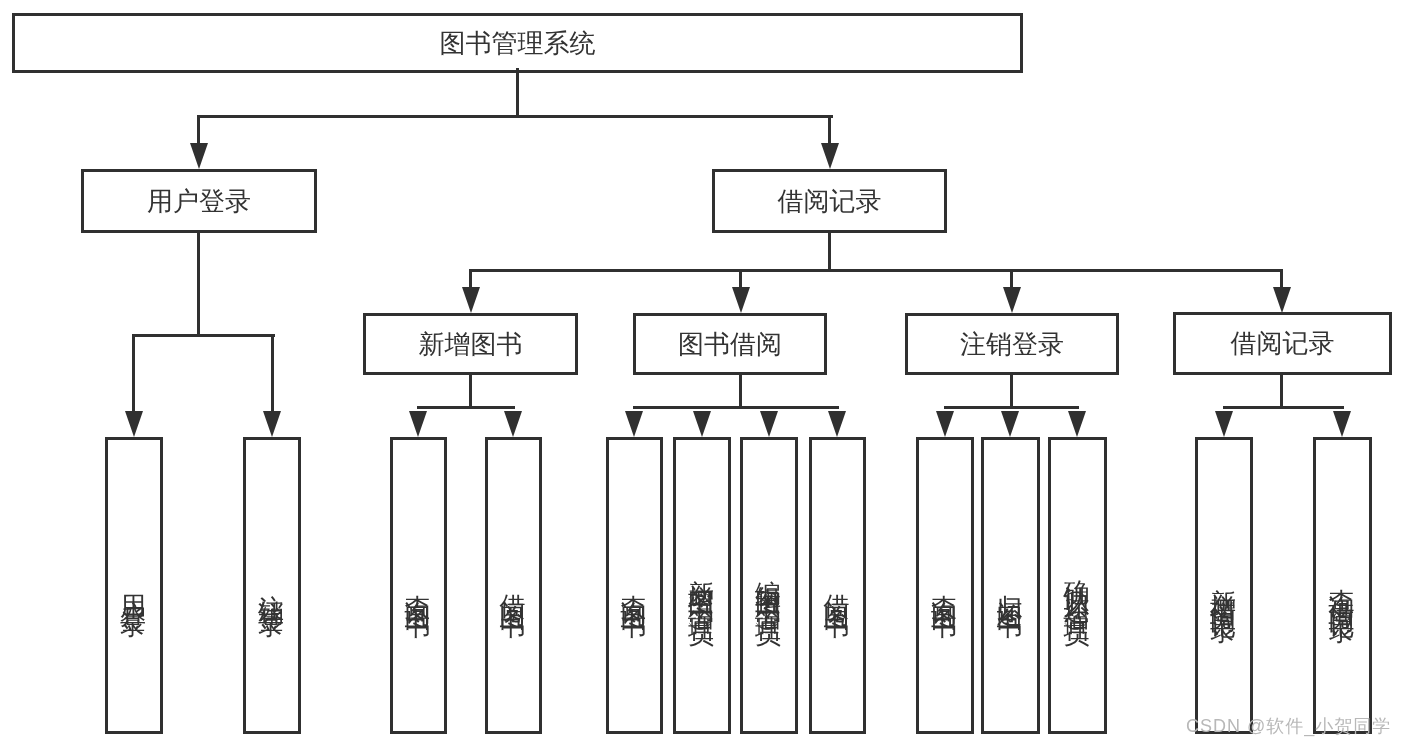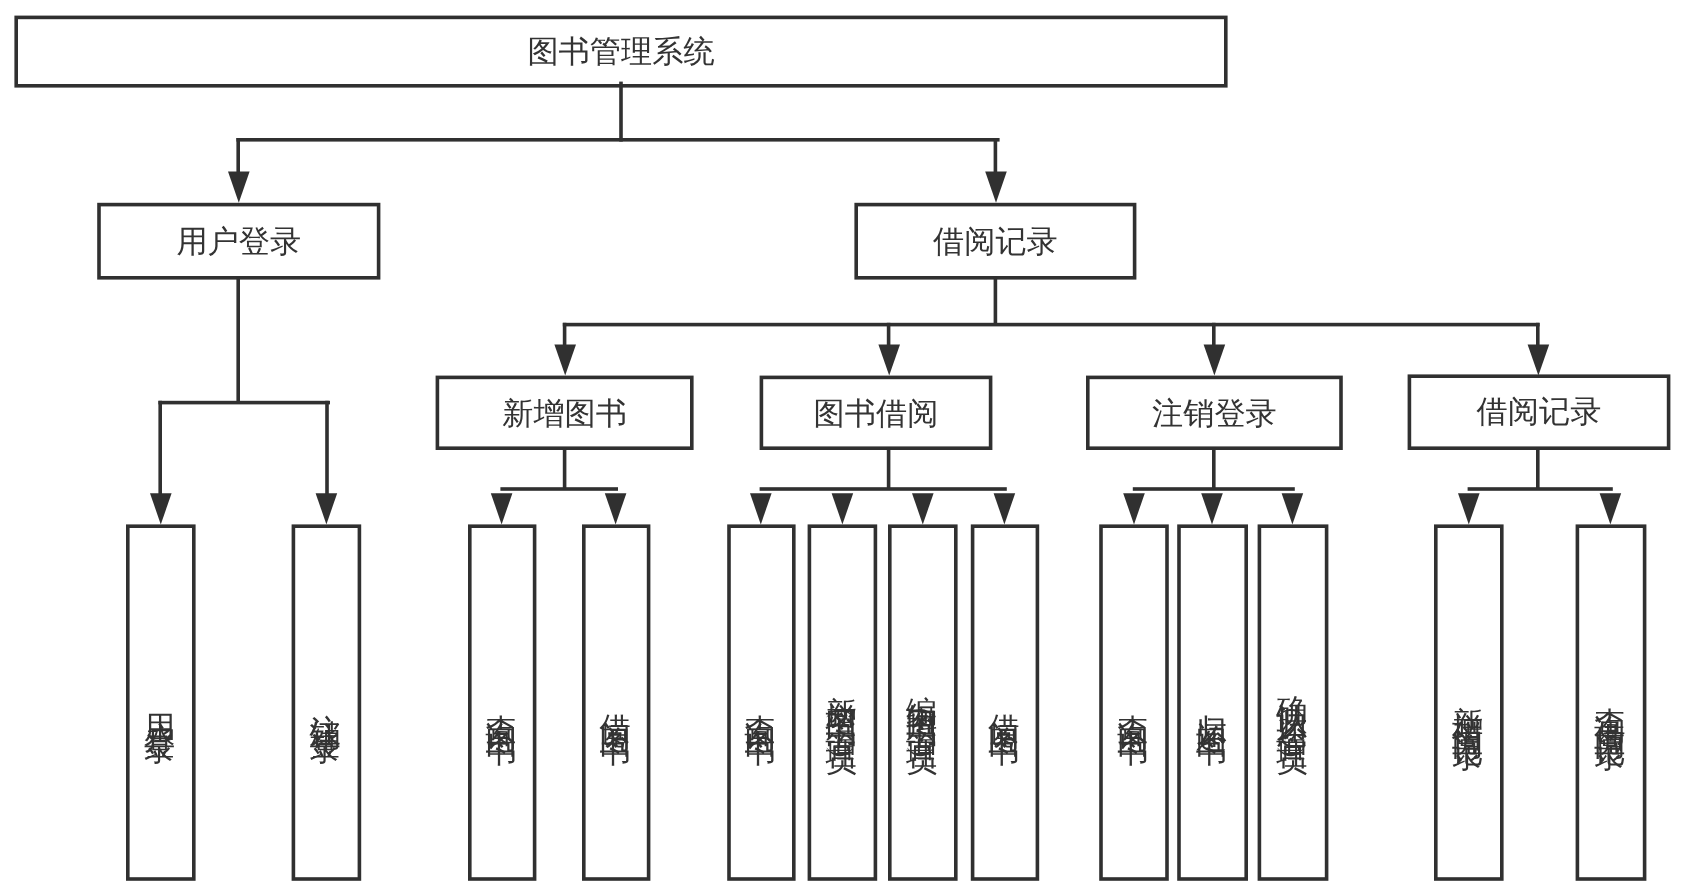--- a/index.html
+++ b/index.html
@@ -177,14 +177,15 @@
   <div class="hline" style="left:944px;top:406px;width:135px;height:3px"></div>
   <div class="arrow" style="left:936px;top:411px"></div>
   <div class="arrow" style="left:1001px;top:411px"></div>
   <div class="arrow" style="left:1068px;top:411px"></div>
 
   <div class="vline" style="left:1280px;top:373px;width:3px;height:35px"></div>
   <div class="hline" style="left:1223px;top:406px;width:121px;height:3px"></div>
   <div class="arrow" style="left:1215px;top:411px"></div>
   <div class="arrow" style="left:1333px;top:411px"></div>
 
+  <div class="watermark">CSDN @软件_小贺同学</div>
 
 </div>
 
 </body></html>

